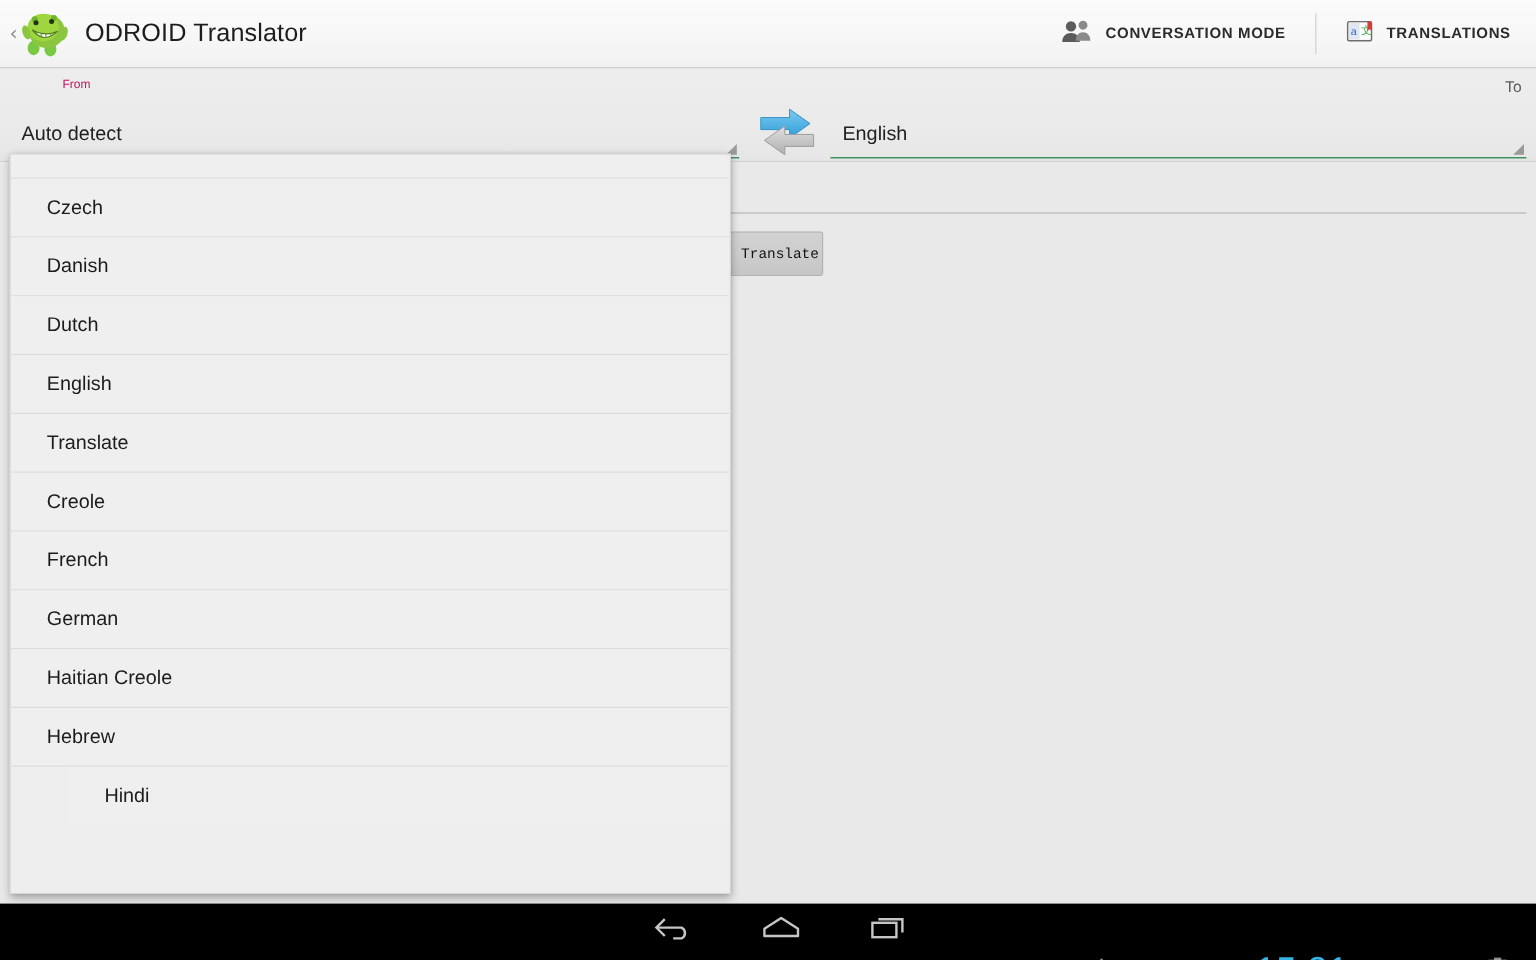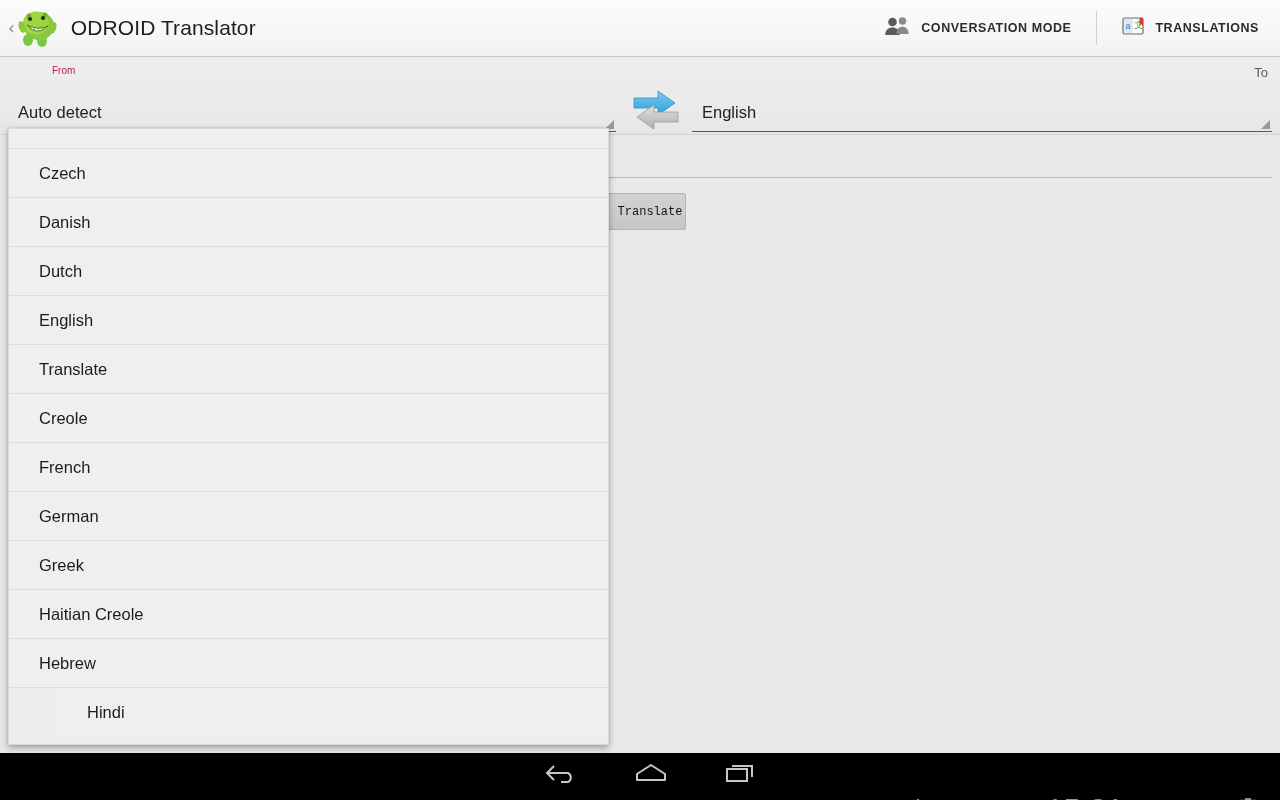--- a/index.html
+++ b/index.html
@@ -230,21 +230,20 @@
           <span>Chinese traditional</span>
         </div>
         <div class="dd-item"><span>Czech</span></div>
         <div class="dd-item"><span>Danish</span></div>
         <div class="dd-item"><span>Dutch</span></div>
         <div class="dd-item"><span>English</span></div>
         <div class="dd-item"><span>Translate</span></div>
         <div class="dd-item"><span>Creole</span></div>
         <div class="dd-item"><span>French</span></div>
         <div class="dd-item"><span>German</span></div>
-        <div class="dd-item"><span>Greek</span></div>
         <div class="dd-item"><span>Haitian Creole</span></div>
         <div class="dd-item"><span>Hebrew</span></div>
         <div class="dd-item"><span>Hindi</span></div>
       </div>
   </div>
 
   <div class="sysbar">
     <div class="navgroup">
       <div class="navbtn">
         <svg width="34" height="24" viewBox="0 0 34 24">

